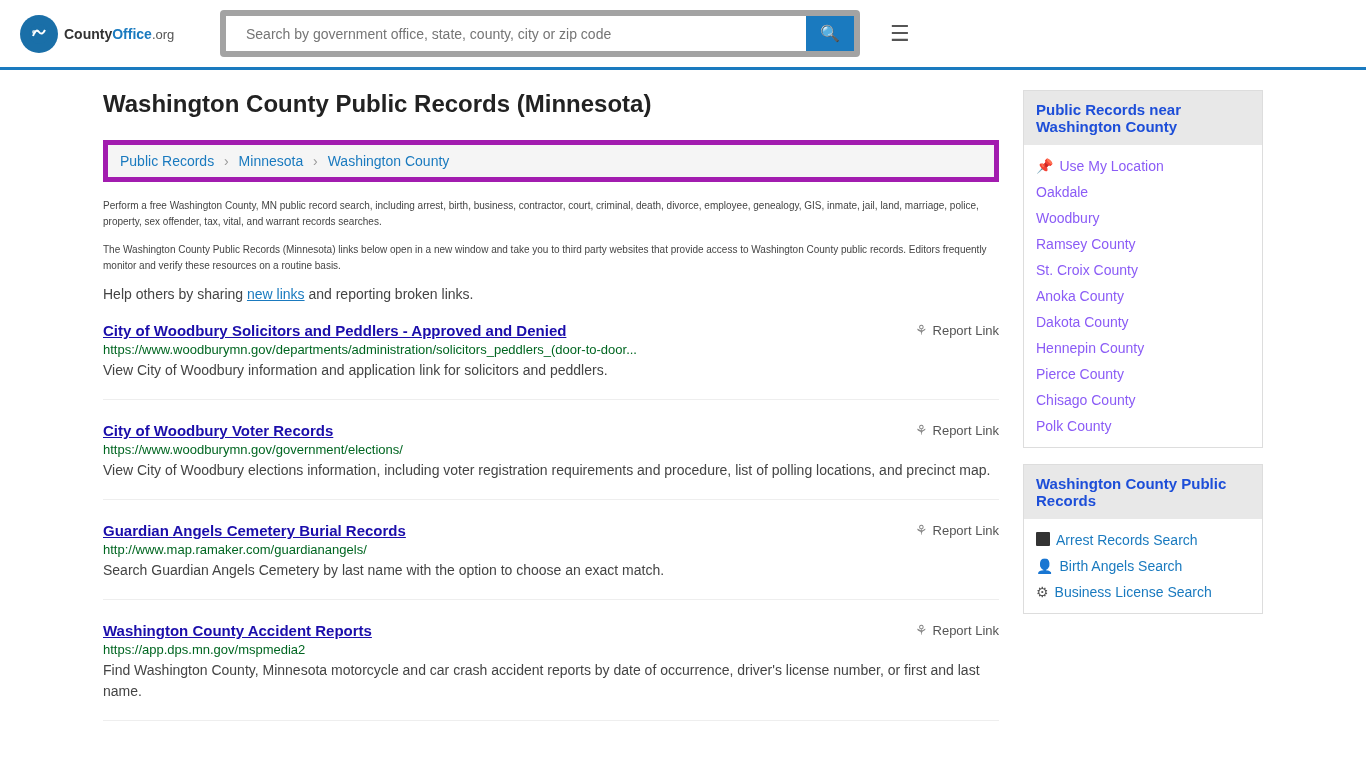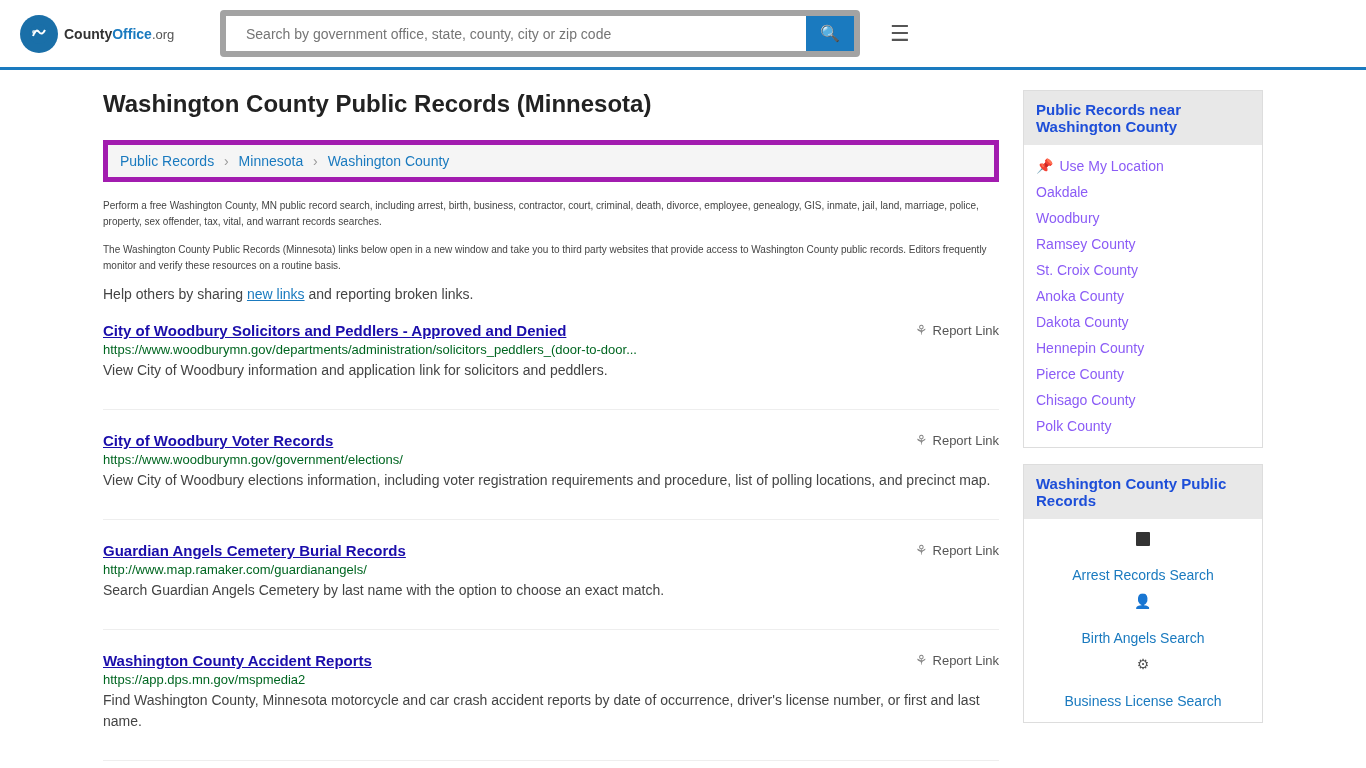--- a/index.html
+++ b/index.html
@@ -110,21 +110,21 @@
       margin-bottom: 20px;
     }
     .new-links-text a {
       color: #1a7abf;
       text-decoration: underline;
     }
 
     
     .result-item {
       margin-bottom: 22px;
-      padding-bottom: 28px;
+      padding-bottom: 18px;
       border-bottom: 1px solid #eee;
     }
     .result-header {
       display: flex;
       align-items: flex-start;
       justify-content: space-between;
     }
     .result-title {
       font-size: 15px;
       font-weight: bold;
@@ -190,24 +190,22 @@
       font-size: 14px;
     }
     .loc-icon {
       color: #c0392b;
       font-size: 14px;
     }
 
     
     .sidebar-rec-item {
       display: flex;
-      align-items: center;
-      gap: 21px;
+      gap: 6px;
       padding: 5px 0;
-      flex-direction: column;
     }
     .sidebar-rec-item a {
       color: #1a7abf;
       text-decoration: none;
       font-size: 14px;
     }
     .rec-icon {
       width: 14px;
       height: 14px;
       background: #555;

